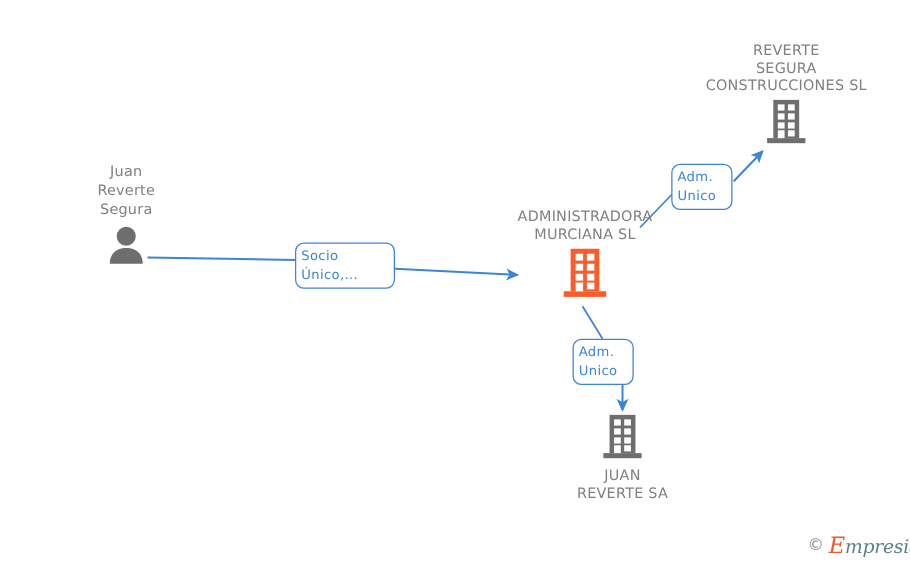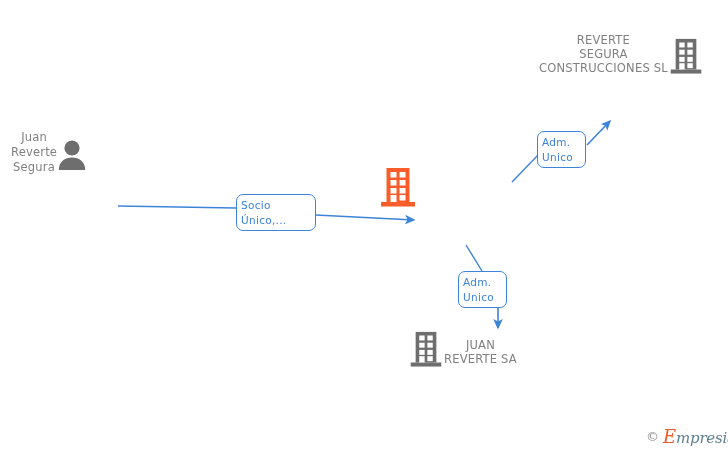--- a/index.html
+++ b/index.html
@@ -23,21 +23,21 @@
     left: 0;
     top: 0;
     width: 728px;
     height: 450px;
   }
 
   
   .node {
     position: absolute;
     display: flex;
-    flex-direction: row;
+    flex-direction: column;
     align-items: center;
     width: 180px;
   }
   .node-label {
     font-size: 11.5px;
     line-height: 14px;
     color: #808080;
     text-align: center;
     letter-spacing: 0.2px;
     white-space: pre-line;
@@ -130,20 +130,22 @@
 Segura</div>
     <div class="node-icon">
       <svg width="30" height="32" viewBox="0 0 30 32" xmlns="http://www.w3.org/2000/svg">
         <circle cx="15" cy="9" r="7.6" fill="#6e6e6e"></circle>
         <path d="M1.8,31 C1.8,22.6 7.6,18.4 15,18.4 C22.4,18.4 28.2,22.6 28.2,31 Z" fill="#6e6e6e"></path>
       </svg>
     </div>
   </div>
 
   <div class="node" id="node-central">
+    <div class="node-label">ADMINISTRADORA
+MURCIANA SL</div>
     <div class="node-icon">
       <svg width="40" height="42" viewBox="0 0 40 42" xmlns="http://www.w3.org/2000/svg">
         <g fill="#fa5c2a">
           <rect x="8.5" y="2" width="23" height="34"></rect>
           <rect x="3" y="36" width="34" height="4.5"></rect>
         </g>
         <g fill="#ffffff">
           <rect x="12.5" y="6" width="6" height="5.5"></rect>
           <rect x="21.5" y="6" width="6" height="5.5"></rect>
           <rect x="12.5" y="14" width="6" height="5.5"></rect>

